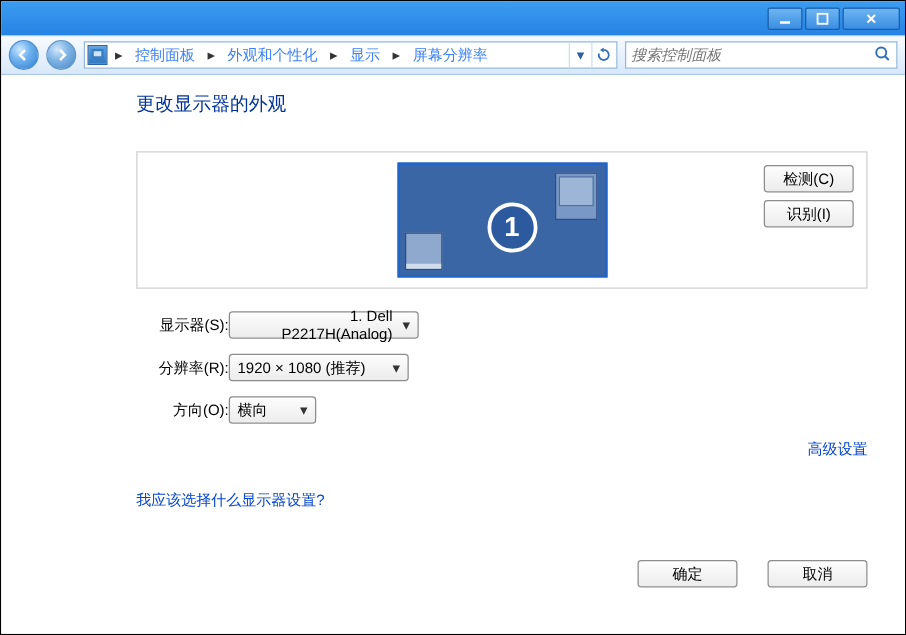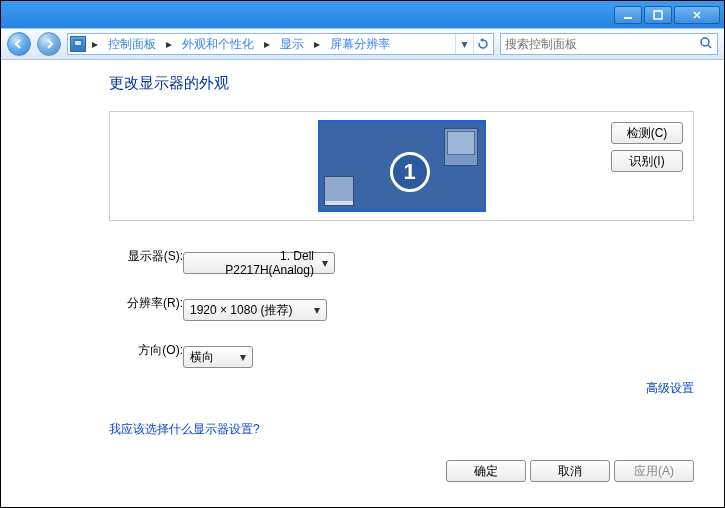--- a/index.html
+++ b/index.html
@@ -13,46 +13,46 @@
 .navbtn { width: 24px; height: 24px; border-radius: 50%; background: radial-gradient(circle at 35% 30%, #cfe7ff 0%, #6fb2ef 40%, #2f7fd0 100%); border: 1px solid #4f8fcd; display: flex; align-items: center; justify-content: center; color: #fff; cursor: pointer; }
 .navbtn.fwd { filter: grayscale(15%); opacity: .9; }
 .navbtn svg { width: 12px; height: 12px; }
 .addr { flex: 1; height: 22px; background: #fff; border: 1px solid #94b8dd; display: flex; align-items: center; padding: 0 2px; gap: 4px; overflow: hidden; }
 .addr .ic { width: 16px; height: 16px; background: linear-gradient(#5aa5e8,#2f79c6); border: 1px solid #2767a8; display: flex; align-items: center; justify-content: center; }
 .addr .sep { color: #333; padding: 0 2px; }
 .addr .crumb { color: #3b82f6; padding: 4px 4px; white-space: nowrap; cursor: pointer; }
 .addr .tail { margin-left: auto; display: flex; }
 .addr .tailbtn { width: 18px; height: 20px; border-left: 1px solid #cbdff3; display: flex; align-items: center; justify-content: center; color: #2e5f9e; cursor: pointer; }
 .searchbox { width: 218px; height: 22px; background: #fff; border: 1px solid #94b8dd; display: flex; align-items: center; padding: 0 4px; }
-.searchbox input { flex: 1; border: none; outline: none; color: #7a8aa1; background: transparent; }
+.searchbox input { flex: 1; border: none; outline: none; font-style: italic; color: #7a8aa1; background: transparent; }
 .searchbox .sicon { color: #2e6db7; }
 .content { flex: 1; background: #fff; padding: 14px 0 0 0; position: relative; }
 .inner { margin: 0 30px 0 108px; }
-h1 { color: #003399; font-size: 15px; font-weight: normal; margin-bottom: 18px; }
+h1 { color: #003399; font-size: 15px; font-weight: normal; margin-bottom: 28px; }
 .preview-wrap { border: 1px solid #cfcfcf; background: #fff; height: 110px; display: flex; align-items: center; position: relative; padding: 6px 8px; }
 .preview-center { flex: 1; display: flex; justify-content: center; }
 .preview { width: 168px; height: 92px; border: 2px solid #1f64c8; background: #3b66a5; position: relative; }
 .mon-big { position: absolute; left: 70px; top: 30px; width: 40px; height: 40px; border: 3px solid #fff; border-radius: 50%; background: #2d5a9e; color: #fff; display: flex; align-items: center; justify-content: center; font-size: 22px; font-weight: bold; }
 .mon-sm { position: absolute; background: #5e80b8; border: 1px solid #2f4e80; }
 .mon-sm1 { right: 6px; top: 6px; width: 34px; height: 38px; background: #7a98c5; }
 .mon-sm1::before { content: ""; position: absolute; top: 2px; left: 2px; right: 2px; height: 22px; background: #9db6d8; border: 1px solid #4b6ea0; }
 .mon-sm2 { left: 4px; bottom: 4px; width: 30px; height: 30px; background: #8fa9ce; }
 .mon-sm2::before { content: ""; position: absolute; bottom: 0; left: 0; right: 0; height: 4px; background: #d0dcea; }
 .sidebtns { position: absolute; right: 10px; top: 10px; display: flex; flex-direction: column; gap: 6px; text-align: center; }
 .btn { min-width: 72px; height: 22px; background: linear-gradient(#fdfdfd,#ececec); border: 1px solid #8c8c8c; border-radius: 3px; padding: 0 10px; display: inline-flex; align-items: center; justify-content: center; cursor: pointer; color: #000; }
 .btn.disabled { color: #888; }
 .form { margin-top: 18px; text-align: right; }
 .row { display: flex; align-items: center; margin-bottom: 12px; }
 .row label { width: 74px; color: #000; }
-.dd { min-width: 70px; height: 22px; background: linear-gradient(#fdfdfd,#ececec); border: 1px solid #8c8c8c; border-radius: 3px; display: inline-flex; align-items: center; padding: 0 6px; gap: 8px; cursor: pointer; margin-top: 13px; }
+.dd { min-width: 70px; height: 22px; background: linear-gradient(#fdfdfd,#ececec); border: 1px solid #8c8c8c; border-radius: 3px; display: inline-flex; align-items: center; padding: 0 6px; gap: 8px; cursor: pointer; }
 .dd .arrow { margin-left: auto; color: #333; }
 .advanced { text-align: right; margin-top: 12px; }
 .link { color: #0645cc; cursor: pointer; }
 .links-block { margin-top: 24px; display: flex; flex-direction: column; gap: 8px; }
-.footer { position: absolute; right: 30px; top: 400px; display: flex; gap: 4px; padding-left: 44px; }
+.footer { position: absolute; right: 30px; top: 388px; display: flex; gap: 24px; padding-left: 44px; }
 .footer .btn { min-width: 80px; }
 </style>
 </head>
 <body>
 
 <div class="window">
 
   <div class="titlebar">
     <div class="tbtn">
         <svg viewBox="0 0 10 10">
@@ -165,17 +165,16 @@
       </div>
 
       <div class="links-block">
         <span class="link">我应该选择什么显示器设置?</span>
       </div>
     </div>
 
     <div class="footer">
       <div class="btn">确定</div>
       <div class="btn">取消</div>
-      <div class="btn disabled">应用(A)</div>
     </div>
   </div>
 
 </div>
 
 </body></html>

